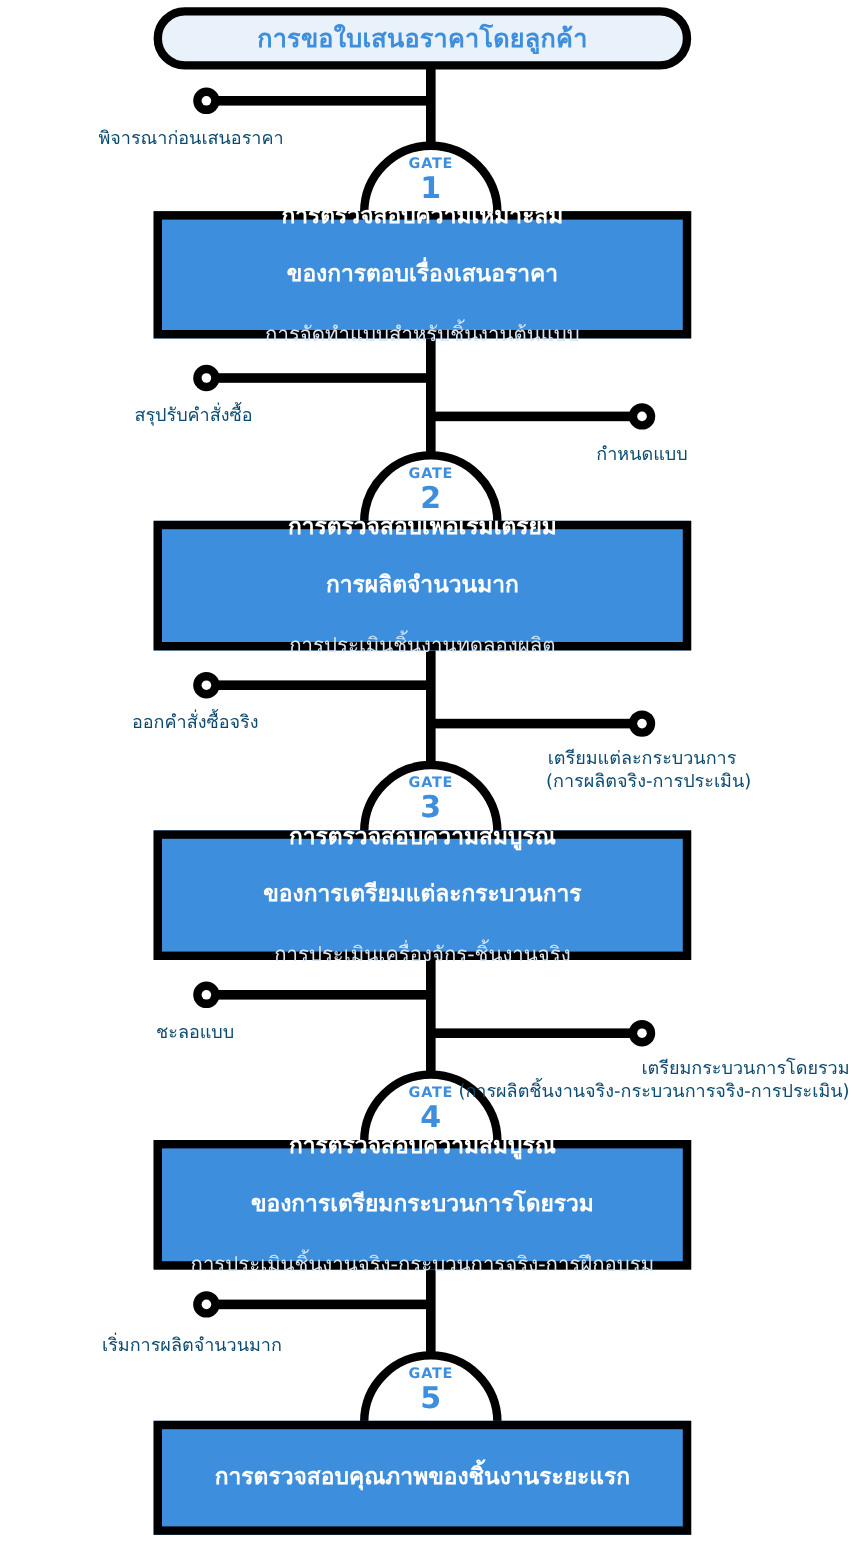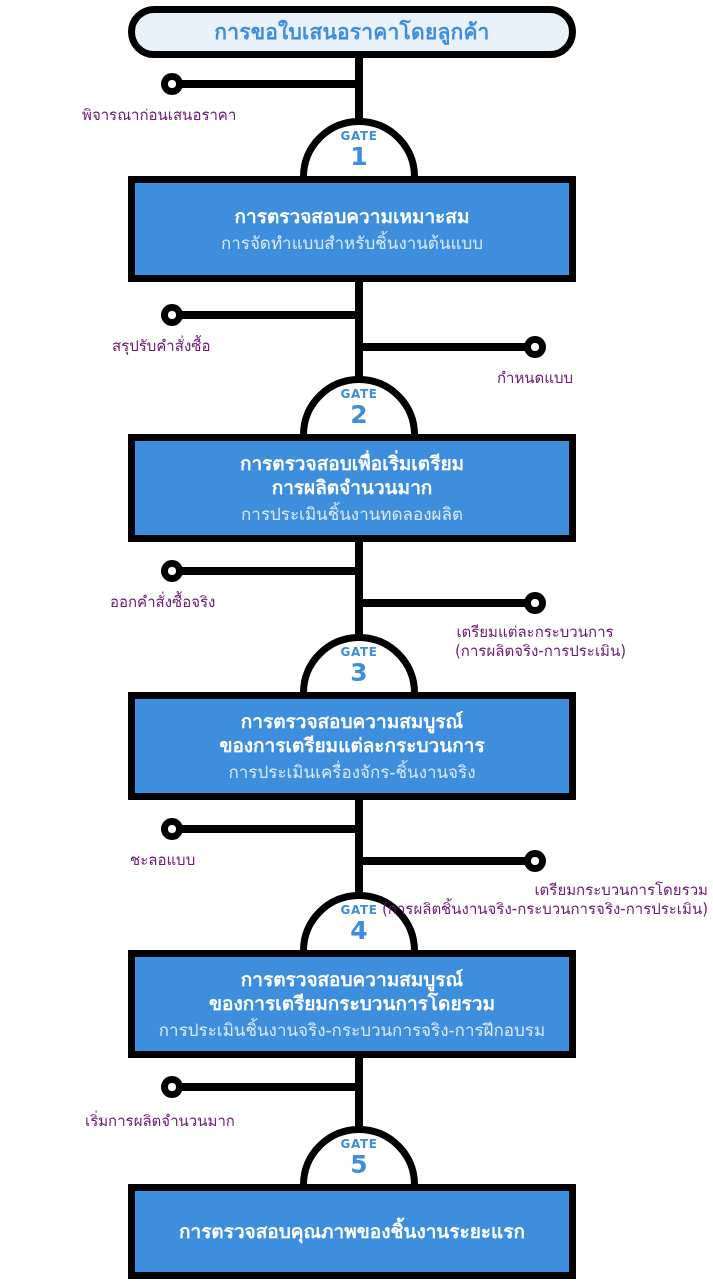--- a/index.html
+++ b/index.html
@@ -43,20 +43,21 @@
     position: absolute;
     left: 128px;
     width: 448px;
     background: #3e8ede;
     border: 7px solid #000000;
     display: flex;
     flex-direction: column;
     align-items: center;
     justify-content: center;
     z-index: 3;
+    gap: 24px;
   }
   .proc-title {
     color: #ffffff;
     font-size: 19px;
     font-weight: 600;
     line-height: 1.28;
     text-align: center;
   }
   .proc-sub {
     color: #d8e8f7;
@@ -100,21 +101,21 @@
     content: "";
     width: 8px;
     height: 8px;
     border-radius: 50%;
     background: #ffffff;
   }
 
   
   .branch-label {
     position: absolute;
-    color: #701a75;
+    color: #0c4a6e;
     font-size: 15px;
     font-weight: 500;
     line-height: 1.25;
     white-space: nowrap;
     z-index: 4;
   }
   .branch-label.left  { text-align: left; }
   .branch-label.right { text-align: center; }
   .branch-label.right-edge { text-align: right; }
 
@@ -190,20 +191,21 @@
     <div class="arc"></div>
     <div class="mask"></div>
     <div class="labels">
       <span class="g-word">GATE</span>
       <span class="g-num">1</span>
     </div>
   </div>
 
   <div class="proc-box" style="top:176px;height:106px;">
     <span class="proc-title">การตรวจสอบความเหมาะสม</span>
+    <span class="proc-title">ของการตอบเรื่องเสนอราคา</span>
     <span class="proc-sub">การจัดทำแบบสำหรับชิ้นงานต้นแบบ</span>
   </div>
 
   <div class="branch" style="left:172px;top:311px;width:187px;"></div>
   <div class="dot" style="left:161px;top:304px;"></div>
   <div class="branch-label left" style="left:112px;top:337px;">สรุปรับคำสั่งซื้อ</div>
 
   <div class="branch" style="left:359px;top:343px;width:180px;"></div>
   <div class="dot" style="left:524px;top:336px;"></div>
   <div class="branch-label right" style="left:469px;top:369px;width:132px;">กำหนดแบบ</div>

